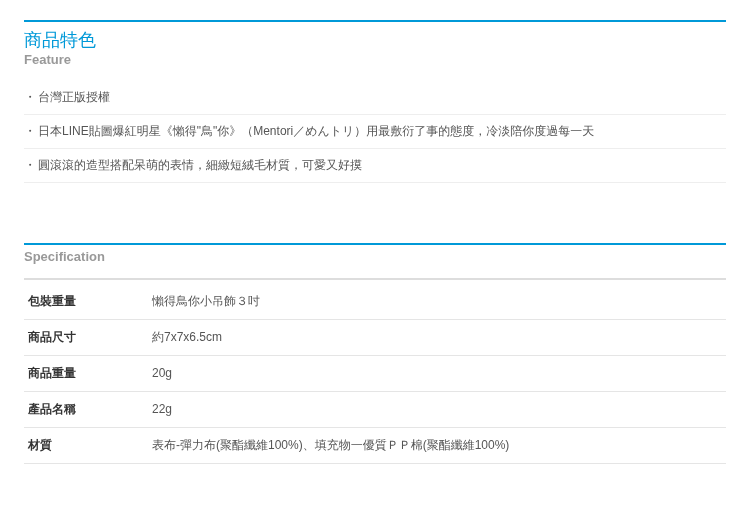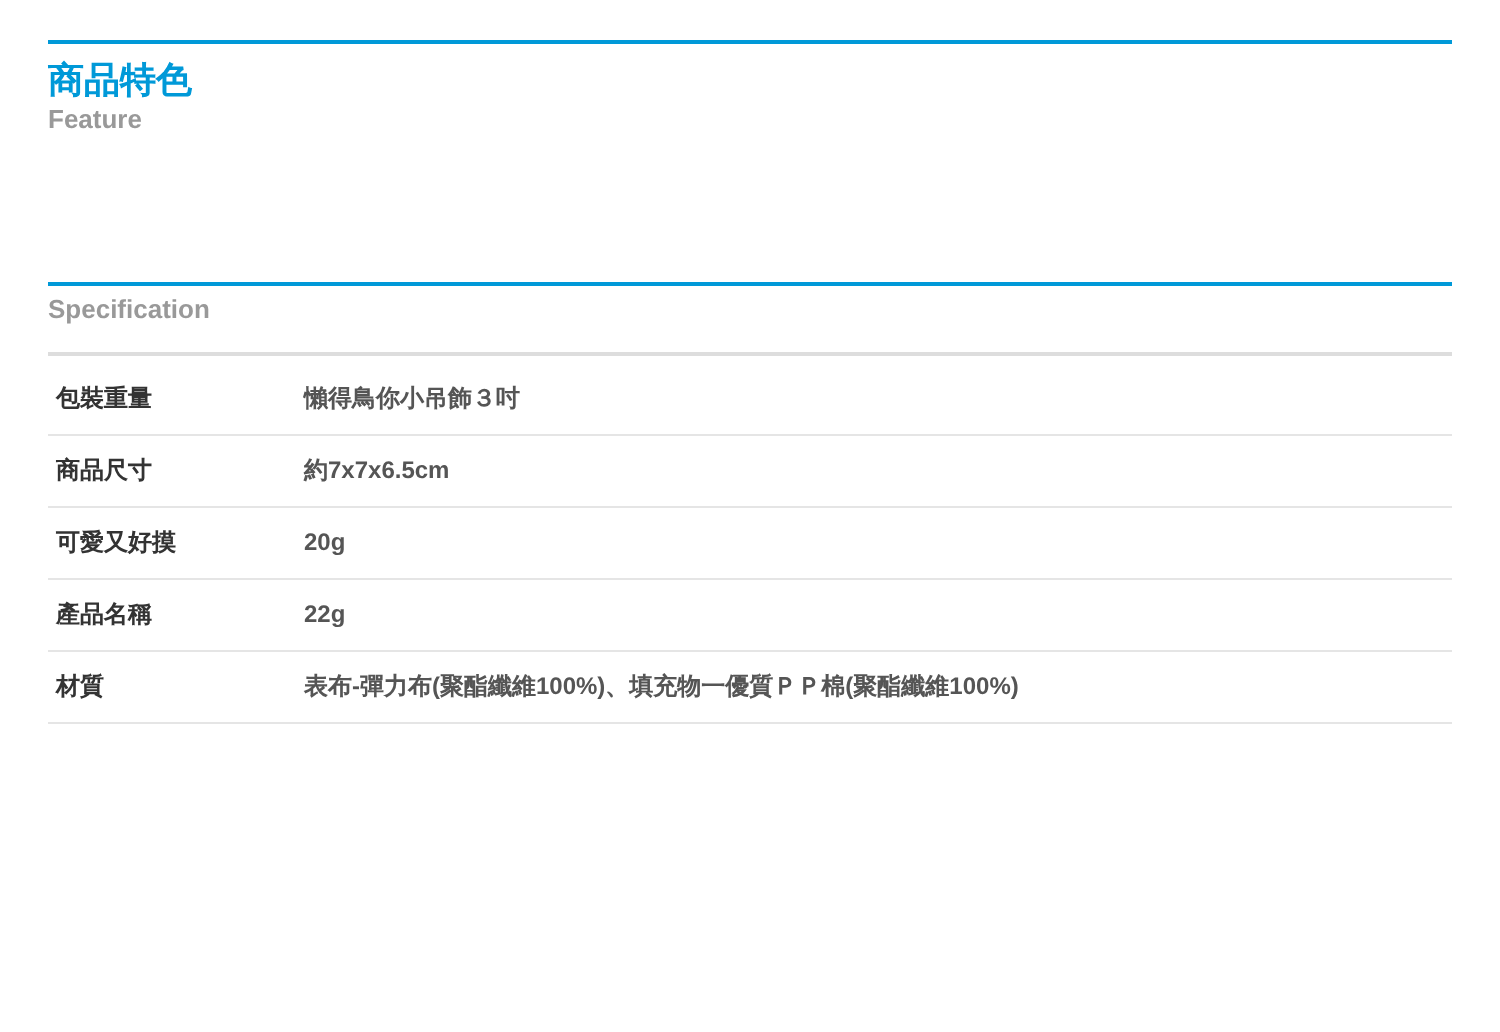--- a/index.html
+++ b/index.html
@@ -17,21 +17,21 @@
   .section-hr {
     border: none;
     border-top: 2px solid #0099D8;
     margin: 10px 0 4px 0;
   }
   .section-hr.grey {
     border-top: 2px solid #ddd;
   }
   .sec-title {
     color: #0099D8;
-    font-weight: bold;
+    font-weight: normal;
     font-size: 18px;
     line-height: 1.2;
     margin: 0;
     padding-top: 4px;
   }
   .sec-sub {
     color: #999;
     font-size: 13px;
     font-weight: bold;
     margin: 0 0 14px 0;
@@ -59,59 +59,63 @@
     border-collapse: collapse;
     margin-top: 4px;
     table-layout: fixed;
   }
   table.spec th, table.spec td {
     text-align: left;
     padding: 9px 4px;
     border-bottom: 1px solid #e5e5e5;
     font-size: 12px;
     vertical-align: middle;
-    font-weight: bold;
   }
   table.spec th {
     width: 116px;
     font-weight: bold;
     color: #333;
   }
   table.spec td {
     color: #555;
   }
 </style>
 </head>
 <body>
 
 <div class="wrap">
 
   <hr class="section-hr">
   <h2 class="sec-title">商品特色</h2>
   <p class="sec-sub">Feature</p>
 
+  <ul class="features">
+    <li>台灣正版授權</li>
+    <li>日本LINE貼圖爆紅明星《懶得"鳥"你》（Mentori／めんトリ）用最敷衍了事的態度，冷淡陪你度過每一天</li>
+    <li>圓滾滾的造型搭配呆萌的表情，細緻短絨毛材質，可愛又好摸</li>
+  </ul>
 
   <div class="spacer"></div>
 
   <hr class="section-hr">
   <p class="sec-sub">Specification</p>
   <hr class="section-hr grey">
 
   <table class="spec">
     <tbody>
         <tr>
       <th>包裝重量</th>
       <td>懶得鳥你小吊飾３吋</td>
     </tr>
     <tr>
       <th>商品尺寸</th>
       <td>約7x7x6.5cm</td>
     </tr>
     <tr>
-      <th>可愛又好摸</th>
+      <th>商品重量</th>
       <td>20g</td>
     </tr>
     <tr>
       <th>產品名稱</th>
       <td>22g</td>
     </tr>
     <tr>
       <th>材質</th>
       <td>表布-彈力布(聚酯纖維100%)、填充物一優質ＰＰ棉(聚酯纖維100%)</td>
     </tr>

